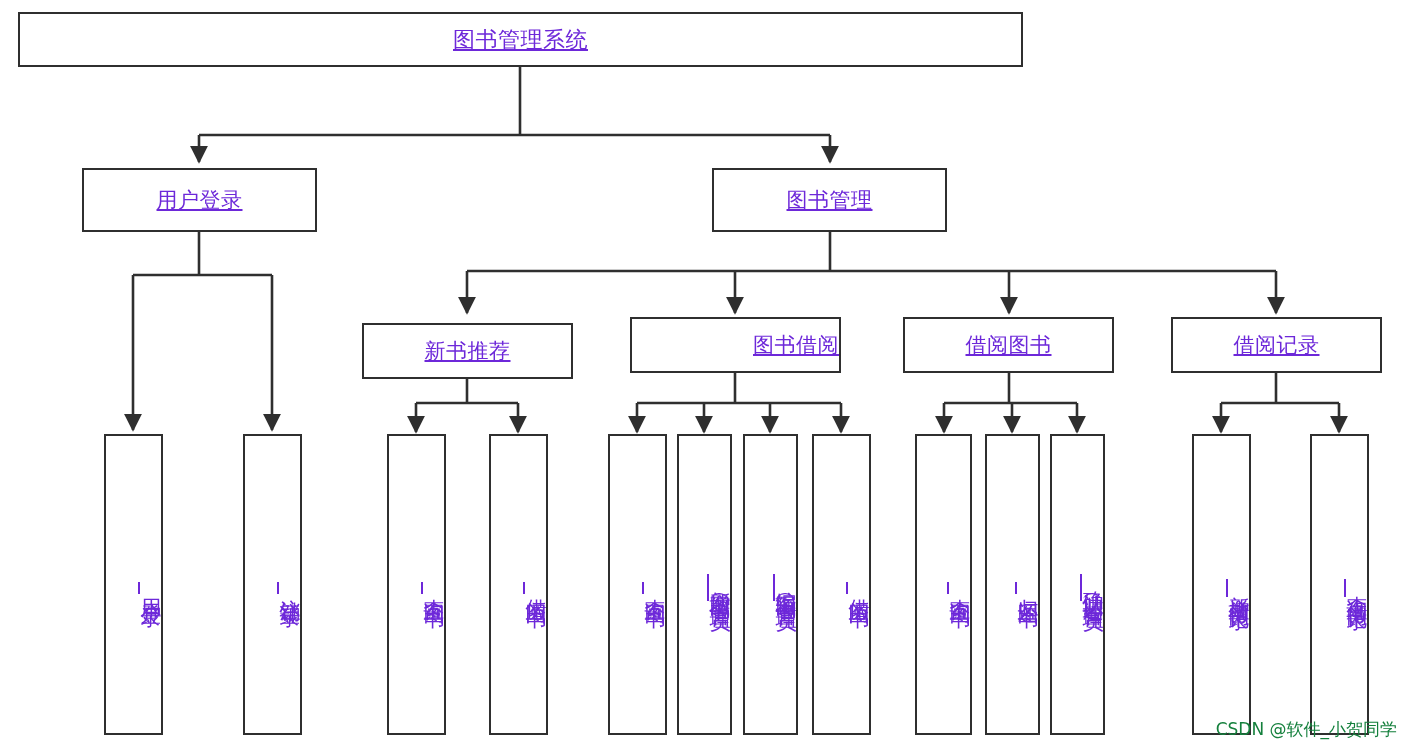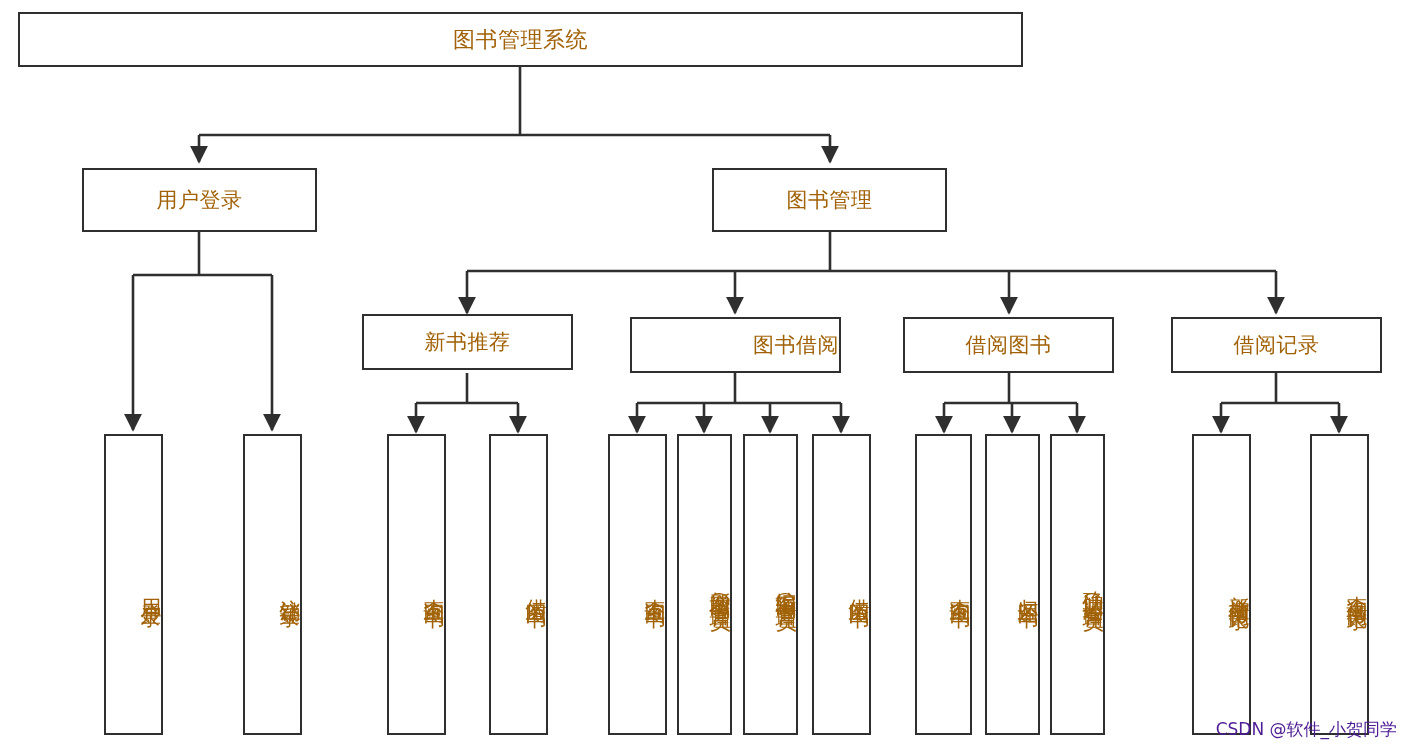--- a/index.html
+++ b/index.html
@@ -18,21 +18,22 @@
     overflow: hidden;
   }
   .node {
     position: absolute;
     box-sizing: border-box;
     border: 2px solid #2f2f2f;
     background: #ffffff;
     display: flex;
     align-items: center;
     justify-content: center;
-    color: #a16207;
+    color: #6d28d9;
+    text-decoration: underline;
   }
   .node-h {
     font-size: 21px;
     letter-spacing: 0.5px;
     white-space: nowrap;
   }
   .node-v {
     writing-mode: vertical-rl;
     text-orientation: upright;
     font-size: 21px;
@@ -52,21 +53,21 @@
     top: 0;
     width: 1405px;
     height: 747px;
     pointer-events: none;
   }
   .watermark {
     position: absolute;
     right: 8px;
     bottom: 6px;
     font-size: 17px;
-    color: #4c1d95;
+    color: #15803d;
     white-space: nowrap;
     font-family: "DejaVu Sans", "Liberation Sans", sans-serif;
   }
 </style>
 </head>
 <body>
 
 <div id="canvas">
 
   <svg class="links" viewBox="0 0 1405 747">
@@ -123,21 +124,21 @@
     <span>图书管理系统</span>
   </div>
 
   <div class="node node-h" style="left:82px; top:168px; width:235px; height:64px;">
     <span>用户登录</span>
   </div>
   <div class="node node-h" style="left:712px; top:168px; width:235px; height:64px;">
     <span>图书管理</span>
   </div>
 
-  <div class="node node-h" style="left:362px; top:314px; width:211px; height:56px;">
+  <div class="node node-h" style="left:362px; top:323px; width:211px; height:56px;">
     <span>新书推荐</span>
   </div>
   <div class="node node-h" style="left:630px; top:317px; width:211px; height:56px;justify-content:flex-end;">
     <span>图书借阅</span>
   </div>
   <div class="node node-h" style="left:903px; top:317px; width:211px; height:56px;">
     <span>借阅图书</span>
   </div>
   <div class="node node-h" style="left:1171px; top:317px; width:211px; height:56px;">
     <span>借阅记录</span>

